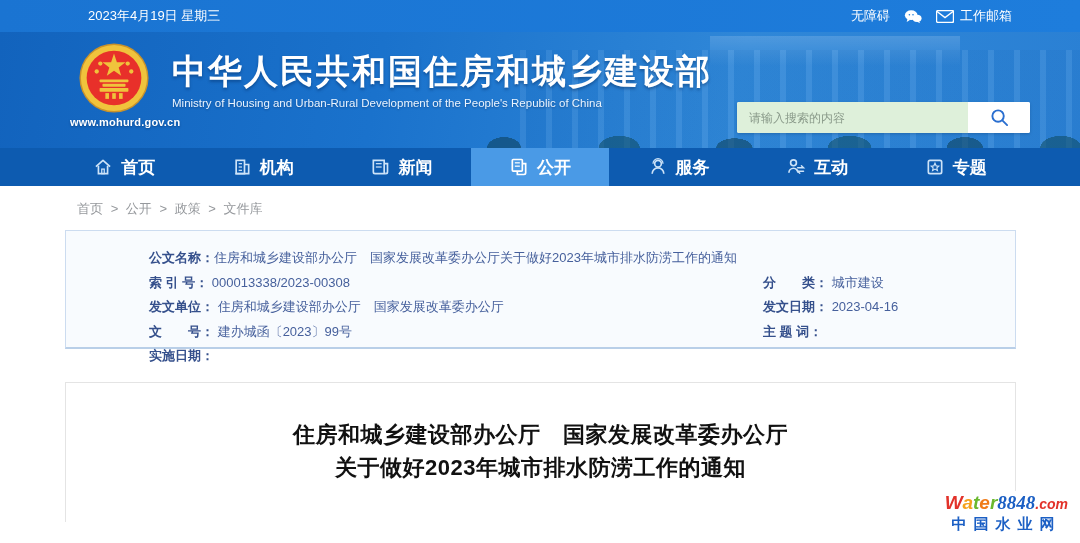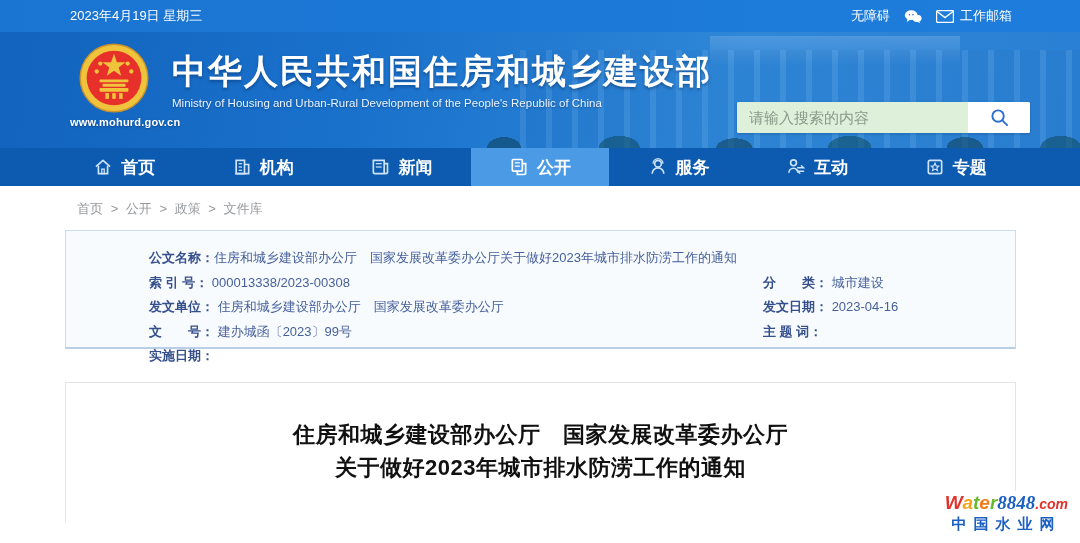--- a/index.html
+++ b/index.html
@@ -2,21 +2,21 @@
 <html><head>
 <meta charset="utf-8">
 <style>
   * { margin:0; padding:0; box-sizing:border-box; }
   html,body { width:1080px; height:543px; overflow:hidden; background:#fff;
     font-family:"Liberation Sans","DejaVu Sans",sans-serif; }
 
   
   .topbar { height:32px; background:linear-gradient(90deg,#1a74d2,#1e7ddc);
     display:flex; align-items:center; justify-content:space-between;
-    padding:0 68px 0 70px; color:#fff; font-size:13px;text-align:right; }
+    padding:0 68px 0 88px; color:#fff; font-size:13px;text-align:right; }
   .topbar-right { display:flex; align-items:center; gap:14px; }
   .topbar-right .ico { display:inline-flex; align-items:center; }
   .mail-group { display:flex; align-items:center; gap:6px; }
 
   
   .header { position:relative; height:116px;
     background:linear-gradient(100deg,#1263bd 0%,#1a72cc 35%,#2f87d8 68%,#2a80d4 100%); }
   .header-photo { position:absolute; inset:0; overflow:hidden; pointer-events:none; }
   .bldg { position:absolute; right:0; top:18px; width:560px; height:98px; opacity:.35;
     background:
@@ -39,21 +39,21 @@
     text-shadow:0 1px 2px rgba(0,40,90,.5); letter-spacing:.2px; }
   .brand-text { margin-left:14px; padding-top:12px; }
   .site-title { color:#fff; font-size:34px; font-weight:bold; letter-spacing:2px;
     text-shadow:0 2px 3px rgba(0,40,90,.45); line-height:1.15; }
   .site-sub { color:#eaf4ff; font-size:11.5px; margin-top:6px;
     text-shadow:0 1px 2px rgba(0,40,90,.45); }
   .searchbox { position:absolute; right:50px; top:70px; width:293px; height:31px;
     background:#fff; border-radius:2px; display:flex; overflow:hidden;
     box-shadow:0 1px 3px rgba(0,30,70,.25); }
   .search-input { flex:1; border:none; outline:none; background:#def0da;
-    padding:0 12px; font-size:15px; color:#444;
+    padding:0 12px; font-size:12px; color:#444;
     font-family:"Liberation Sans","DejaVu Sans",sans-serif; }
   .search-input::placeholder { color:#8a9a8a; }
   .search-btn { width:62px; background:#fff; border:none; cursor:pointer;
     display:flex; align-items:center; justify-content:center; }
 
   
   .nav { height:38px; background:#0d5bb0; display:flex; padding:0 55px; }
   .nav-item { flex:1; display:flex; align-items:center; justify-content:center; gap:8px;
     color:#fff; font-size:17px; font-weight:bold; cursor:pointer; }
   .nav-item.active { background:#4a9ae6; }

